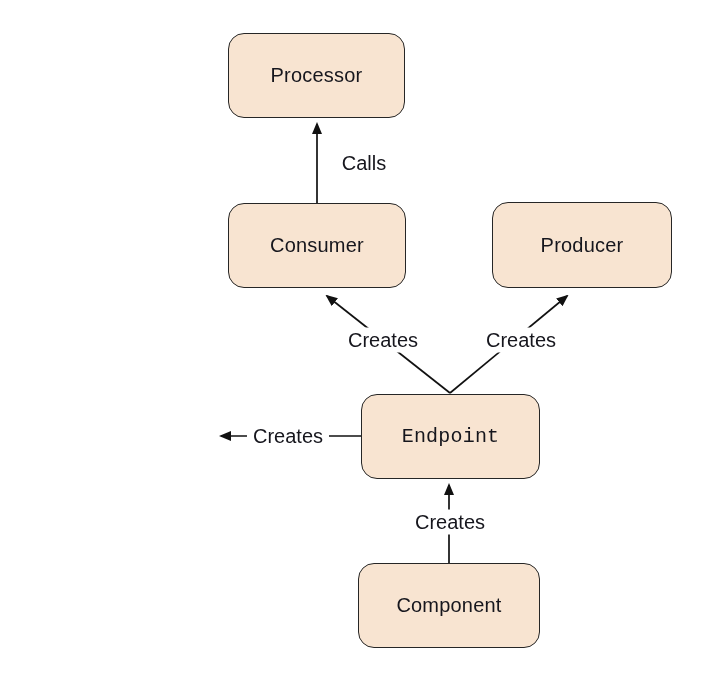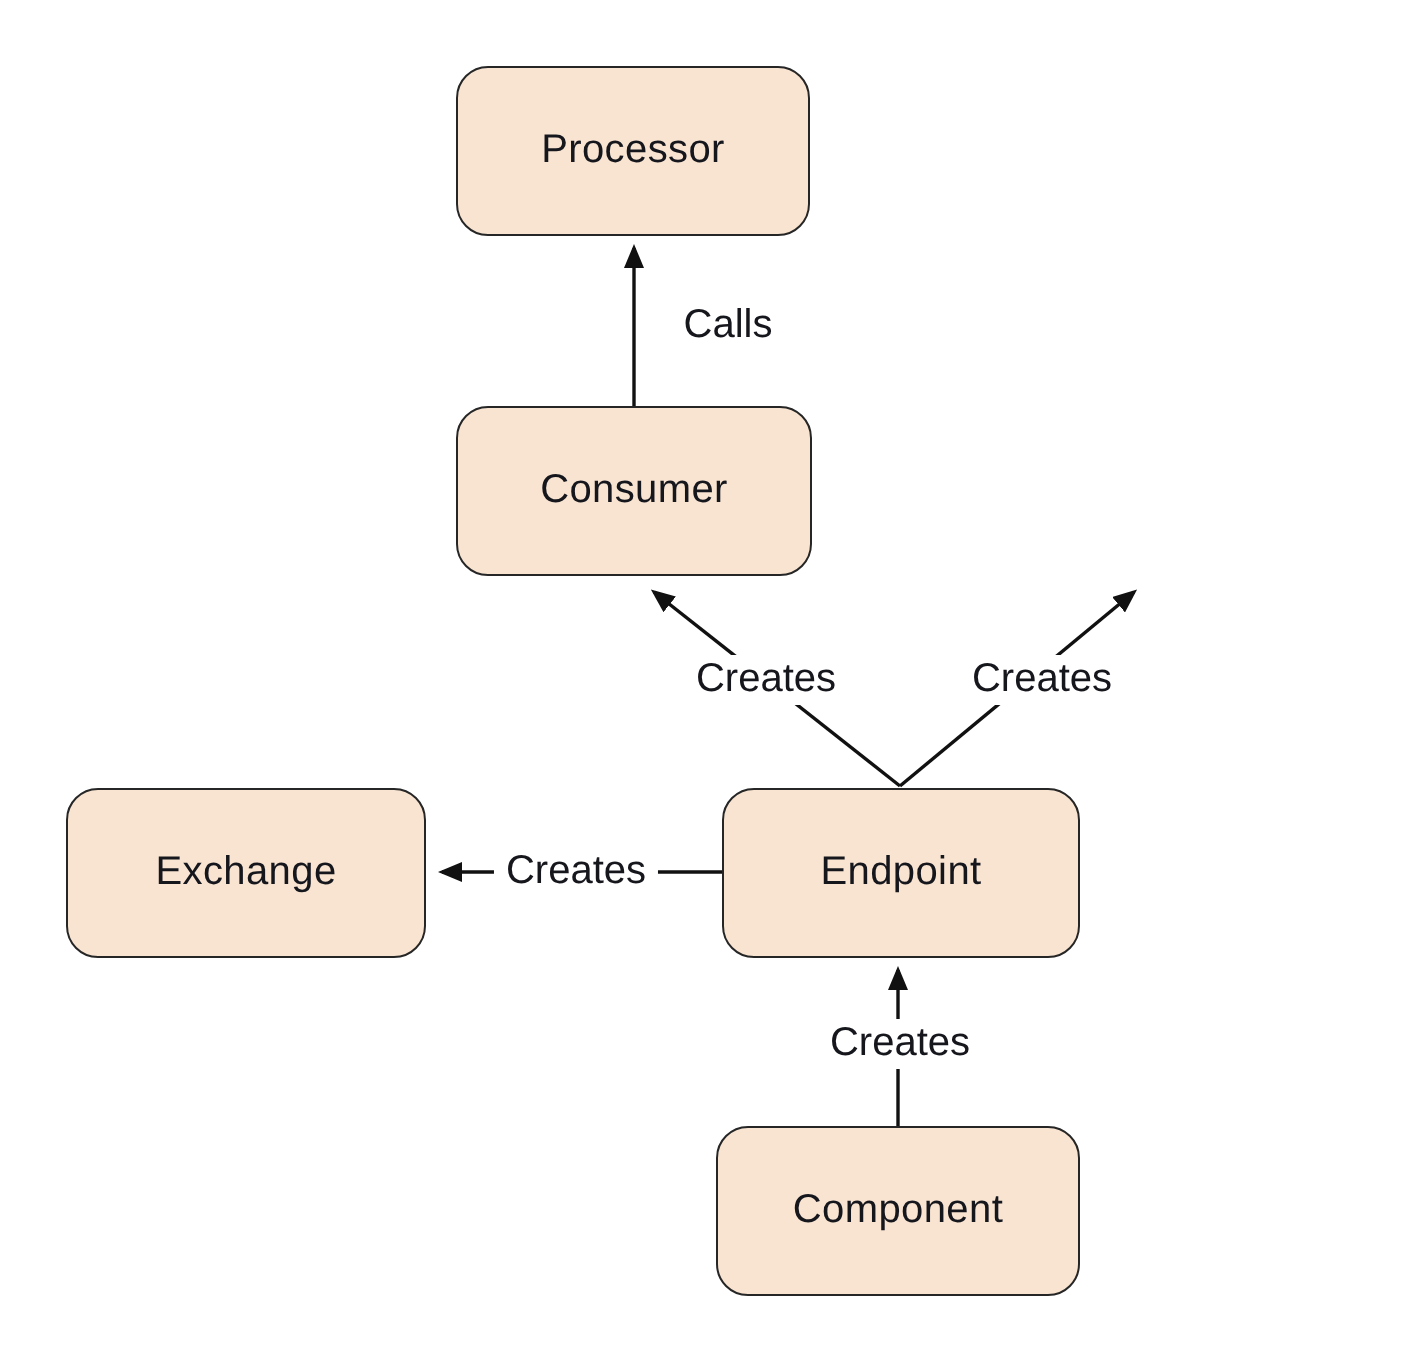--- a/index.html
+++ b/index.html
@@ -32,21 +32,21 @@
     align-items: center;
     justify-content: center;
     font-size: 20px;
     color: #16161d;
     letter-spacing: 0.2px;
   }
   .node-processor  { left: 228px; top: 33px;  width: 177px; height: 85px; }
   .node-consumer   { left: 228px; top: 203px; width: 178px; height: 85px; }
   .node-producer   { left: 492px; top: 202px; width: 180px; height: 86px; }
   .node-exchange   { left: 33px;  top: 394px; width: 180px; height: 85px; }
-  .node-endpoint   { left: 361px; top: 394px; width: 179px; height: 85px; }
+  .node-endpoint   { left: 361px; top: 394px; width: 179px; height: 85px; font-family: Liberation Mono, monospace; }
   .node-component  { left: 358px; top: 563px; width: 182px; height: 85px; text-align: center; }
   .edge-label {
     position: absolute;
     transform: translate(-50%, -50%);
     background: #ffffff;
     padding: 1px 6px;
     font-size: 20px;
     color: #16161d;
     white-space: nowrap;
   }
@@ -80,24 +80,24 @@
   </svg>
 
   <div class="node node-consumer">
     <span>Consumer</span>
   </div>
 
   <div class="node node-processor">
     <span>Processor</span>
   </div>
 
+  <div class="node node-producer">
+    <span>Producer</span>
+  </div>
 
-  <div class="node node-exchange">
-    <span>Exchange</span>
-  </div>
 
   <div class="node node-endpoint">
     <span>Endpoint</span>
   </div>
 
   <div class="node node-component">
     <span>Component</span>
   </div>
 
   <div class="edge-label lbl-calls">Calls</div>

